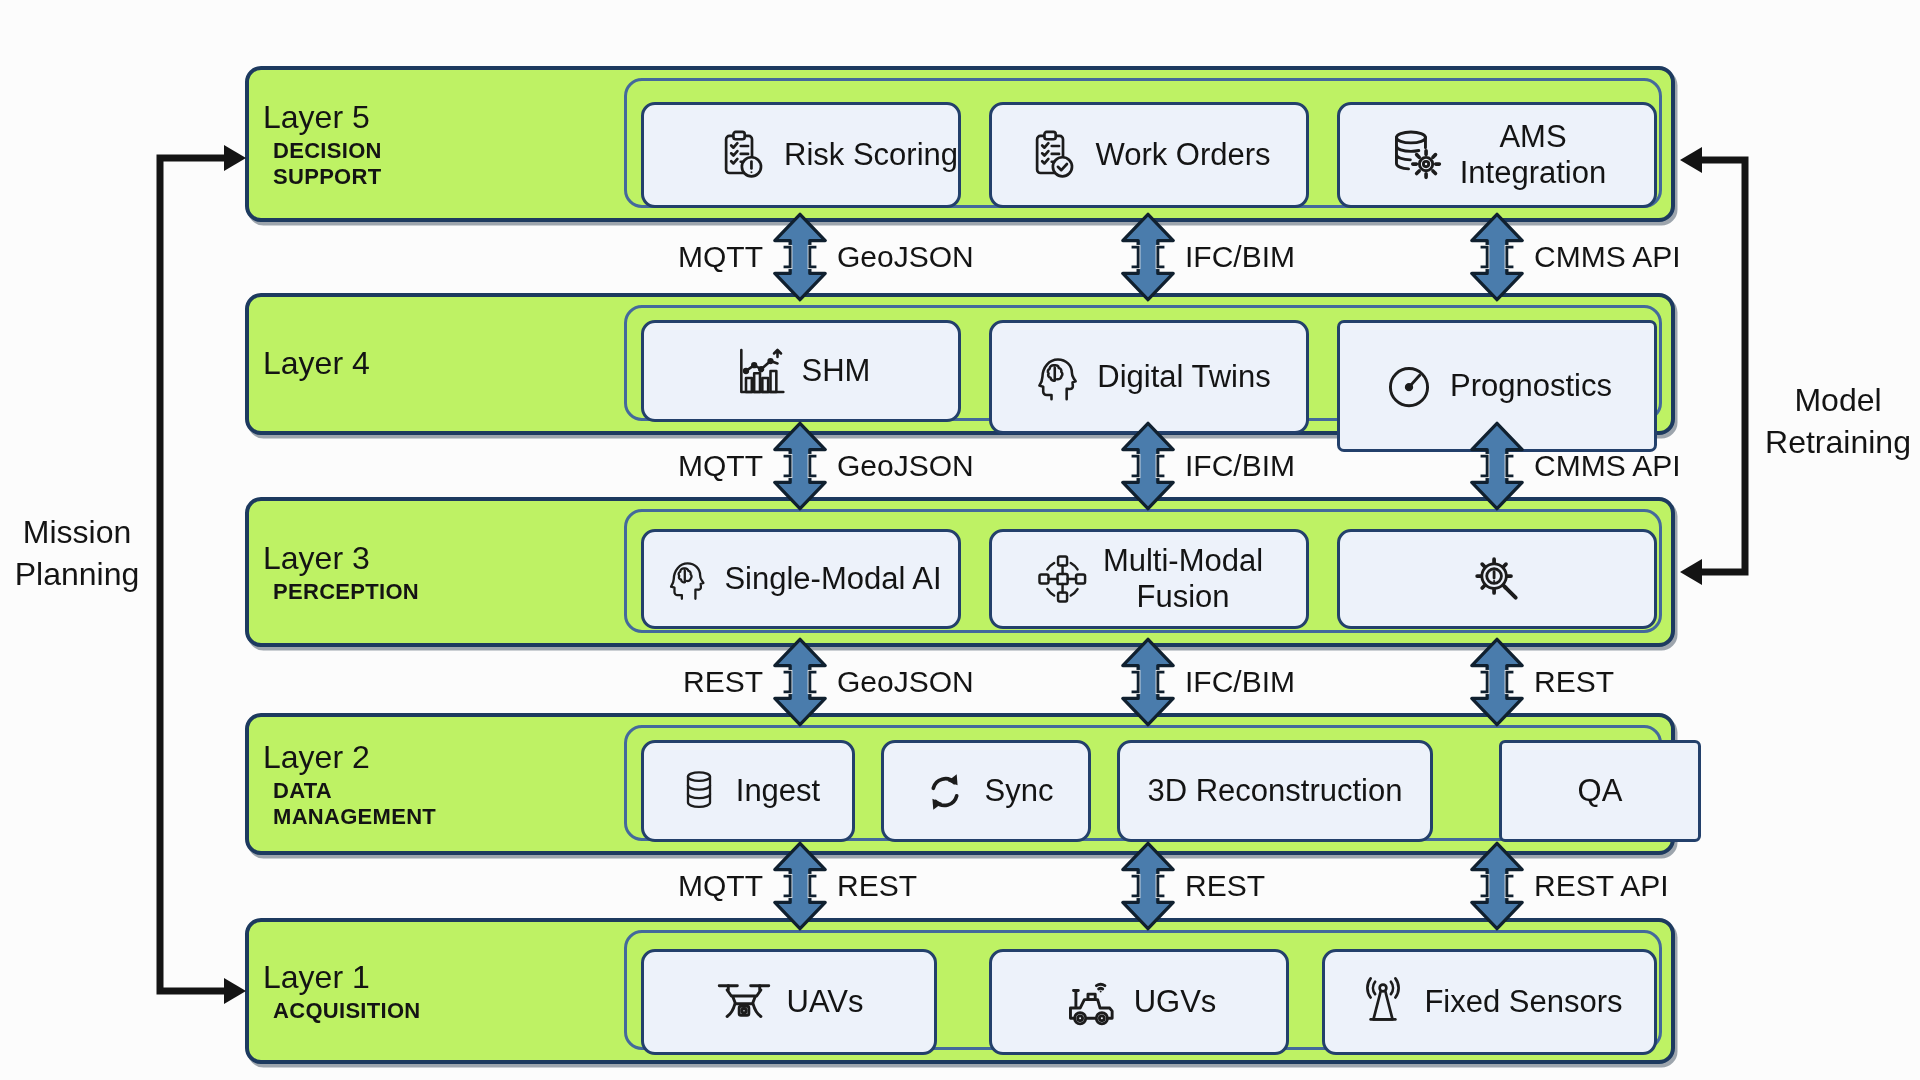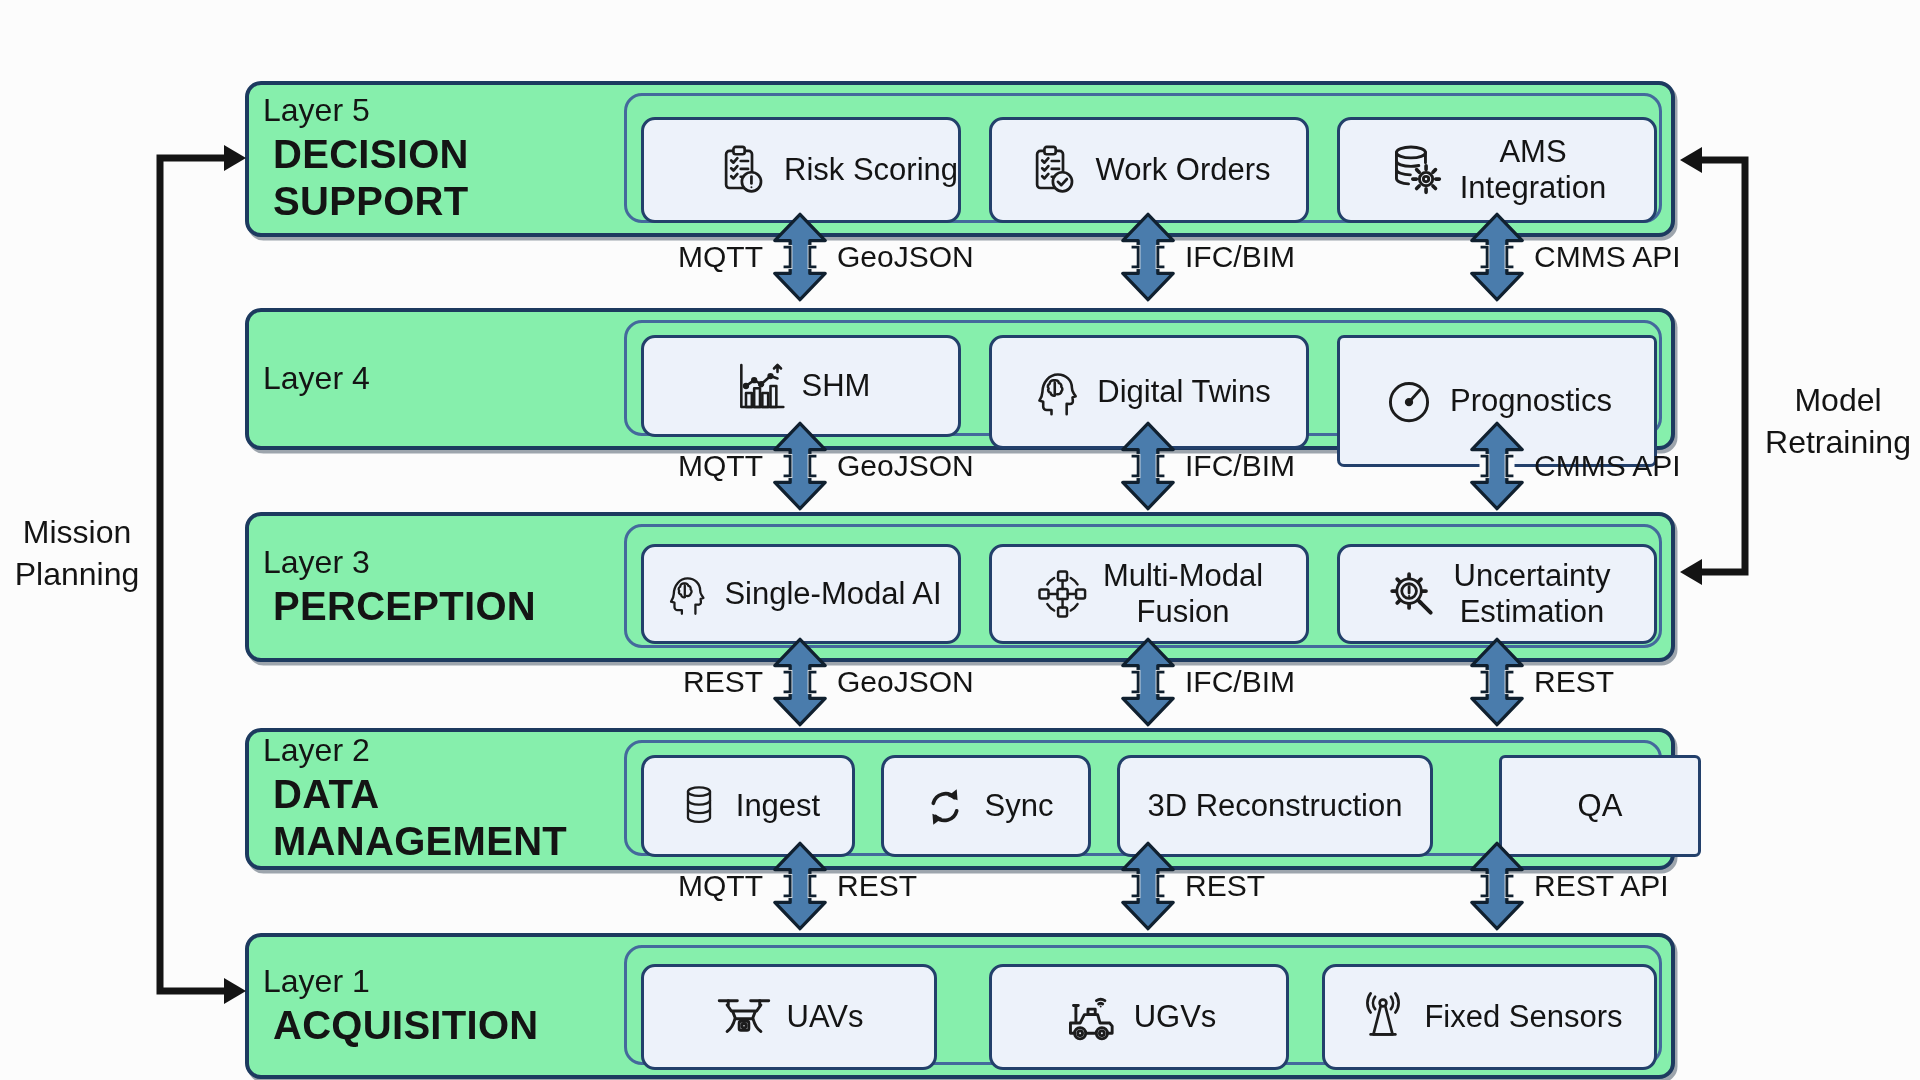--- a/index.html
+++ b/index.html
@@ -1,22 +1,22 @@
 <!DOCTYPE html>
 <html><head>
 <meta charset="utf-8">
 <style>
   html,body{margin:0;padding:0;background:#fcfcfc;}
   .canvas{position:relative;width:1920px;height:1080px;background:#fcfcfc;overflow:hidden;
           font-family:"Liberation Sans",sans-serif;color:#141414;}
-  .layer{position:absolute;left:245px;width:1430px;background:#86efac;border:4px solid #1d3a5f;
-         border-radius:16px;box-sizing:border-box;box-shadow:2.5px 3.5px 0 rgba(16,34,56,.4);margin-top:15px;}
+  .layer{position:absolute;left:245px;width:1430px;background:#bef264;border:4px solid #1d3a5f;
+         border-radius:16px;box-sizing:border-box;box-shadow:2.5px 3.5px 0 rgba(16,34,56,.4);}
   .layer-head{position:absolute;left:14px;top:50%;transform:translateY(-50%);}
   .layer-num{font-size:32px;margin-bottom:2px;}
-  .layer-title{font-size:40px;font-weight:bold;white-space:pre-line;line-height:1.18;padding-left:10px;letter-spacing:.3px;}
+  .layer-title{font-size:22px;font-weight:bold;white-space:pre-line;line-height:1.18;padding-left:10px;letter-spacing:.3px;}
   .inner-panel{position:absolute;left:375px;right:9px;top:8px;bottom:10px;border:3px solid #44699c;border-radius:18px;}
   .module{position:absolute;background:#edf2fa;border:3px solid #23406b;border-radius:14px;
           display:flex;align-items:center;justify-content:center;gap:14px;box-sizing:border-box;}
   .mlabel{font-size:31px;white-space:pre-line;text-align:center;line-height:1.15;}
   .icon svg{display:block;}
   .conn{position:absolute;width:66px;height:92px;z-index:4;}
   .dblarrow{width:66px;height:92px;display:block;}
   .clbl{position:absolute;top:50%;transform:translateY(-50%);font-size:30px;font-weight:500;white-space:nowrap;}
   .clbl.left{right:70px;}
   .clbl.right{left:70px;}
@@ -244,22 +244,20 @@
       <span class="icon">
         <svg width="56" height="56" viewBox="0 0 48 48" fill="none" stroke="#1c1c1c" stroke-width="2.4" stroke-linecap="round" stroke-linejoin="round">
           <path stroke-width="3.2" d="M21.5 11V7M21.5 32v4M32 21.5h4M11 21.5H7M28.9 14.1l2.8-2.8M14.1 28.9l-2.8 2.8M28.9 28.9l2.8 2.8M14.1 14.1l-2.8-2.8"></path>
           <circle cx="21.5" cy="21.5" r="10.5" fill="#edf2fa"></circle>
           <circle cx="21.5" cy="21.5" r="6.3"></circle>
           <line x1="21.5" y1="17.8" x2="21.5" y2="23.2"></line>
           <circle cx="21.5" cy="25.8" r="0.9" fill="#1c1c1c" stroke="none"></circle>
           <line x1="30.5" y1="30.5" x2="40" y2="40" stroke-width="3.4"></line>
         </svg>
       </span>
-      <span class="mlabel">Uncertainty
-Estimation</span>
     </div>
   </section>
 
   <div class="conn" style="left:767px;top:636px;">
     <span class="clbl left">REST</span>
     <svg class="dblarrow" viewBox="0 0 60 84">
         <use href="#dblarrow-shape"></use>
       </svg>
     <span class="clbl right">GeoJSON</span>
   </div>

